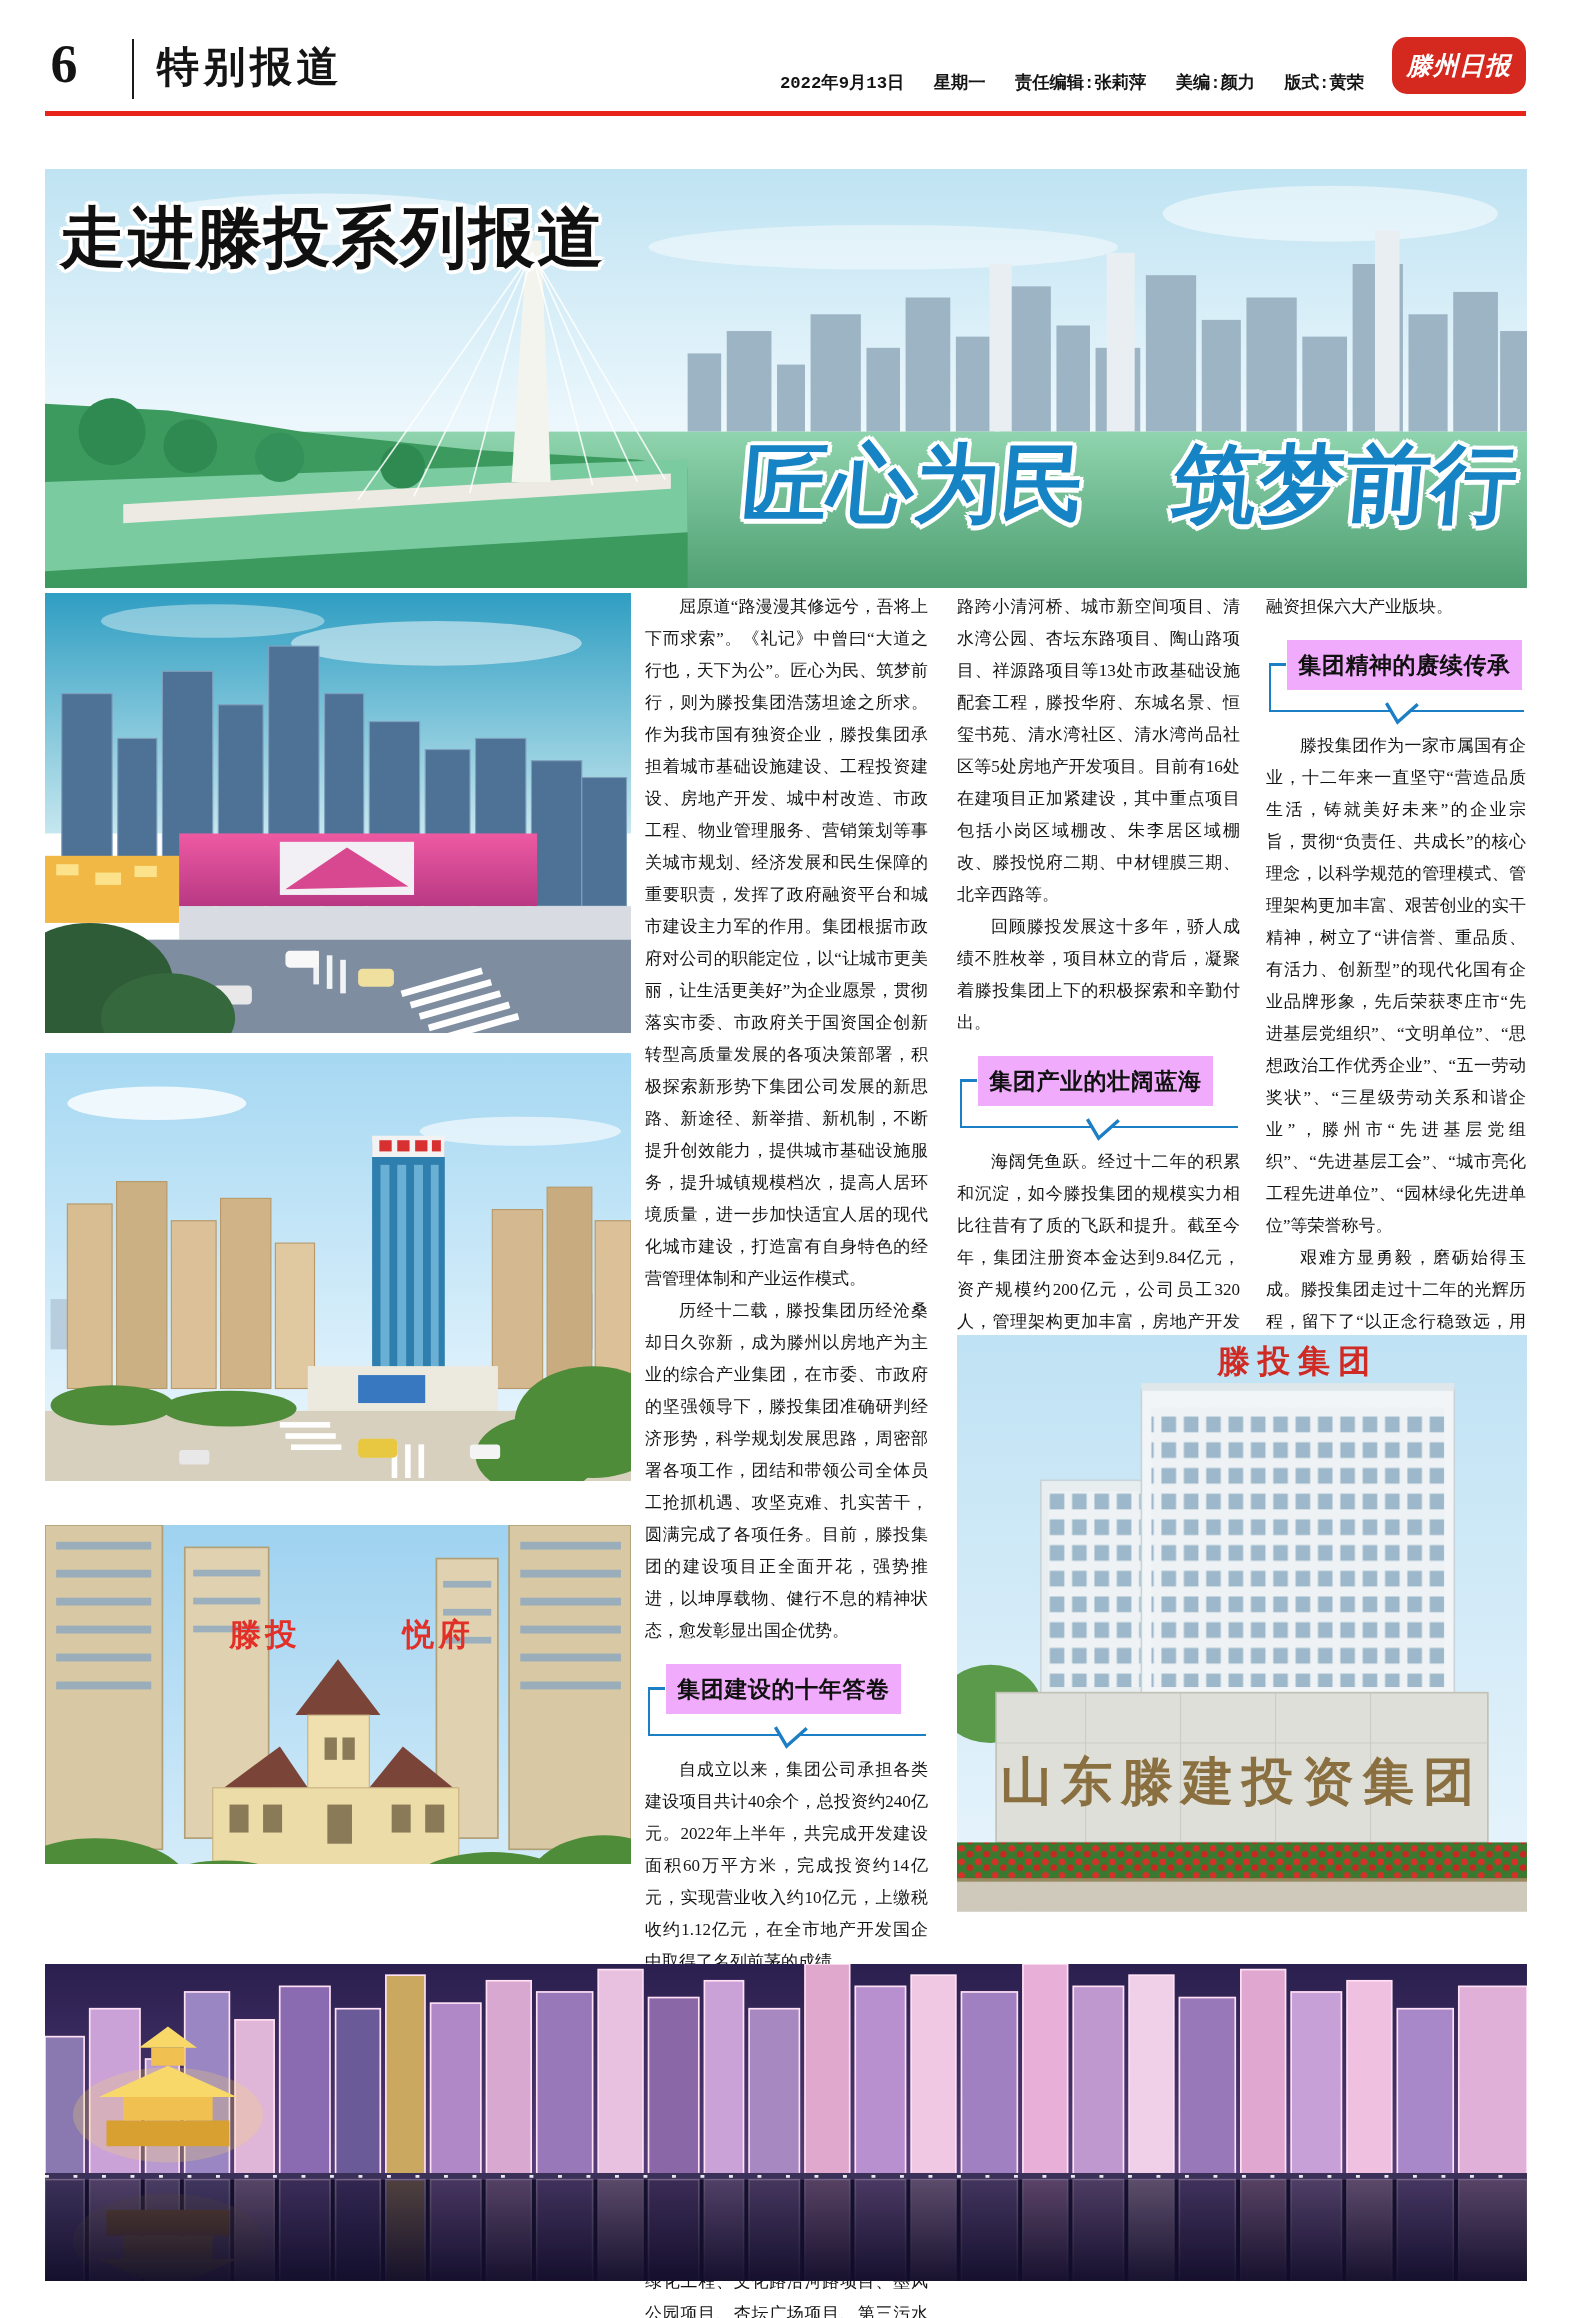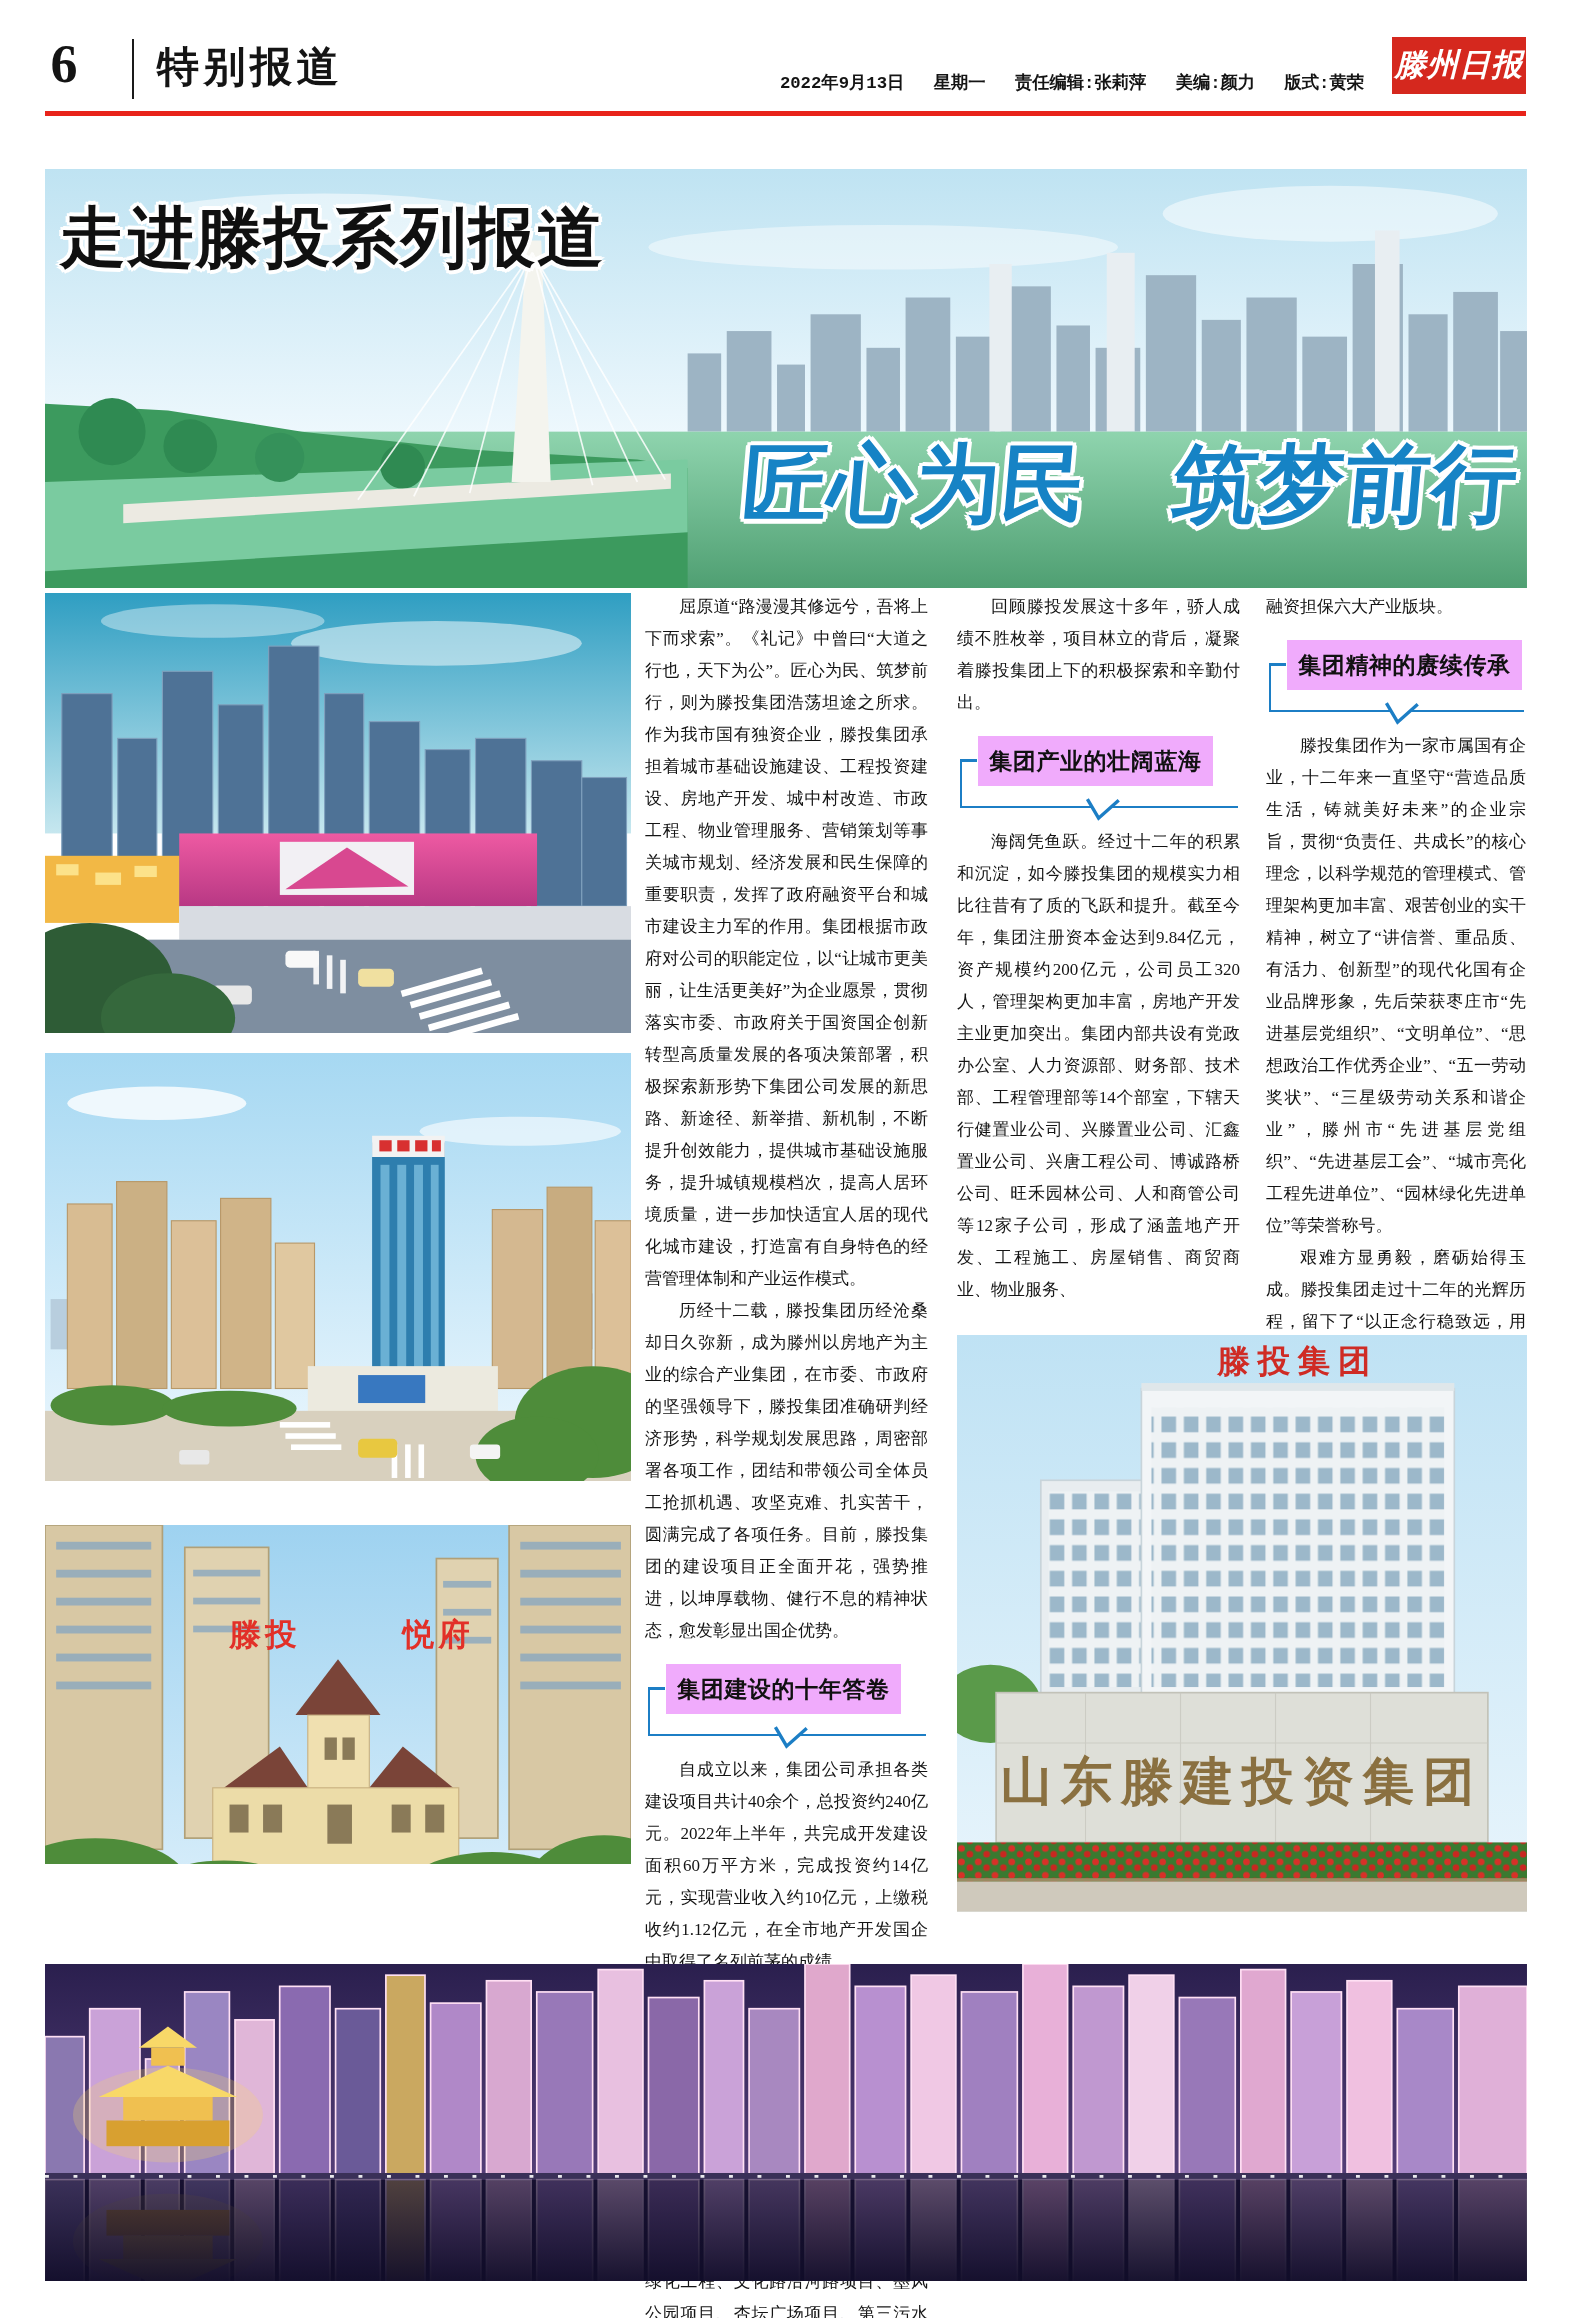--- a/index.html
+++ b/index.html
@@ -11,22 +11,22 @@
   }
   
   .header { position:absolute; left:45px; right:45px; top:39px; height:65px; }
   .page-num { position:absolute; left:5.6px; top:-5.6px; font-size:54px; font-weight:bold; font-family:"Liberation Serif",serif; }
   .head-divider { position:absolute; left:87px; top:0; width:1.7px; height:60px; background:#1a1a1a; }
   .section-title { position:absolute; left:112px; top:0; font-size:42px; font-weight:900; font-family:"Liberation Sans","DejaVu Sans",sans-serif; letter-spacing:4.5px; }
   .dateline { position:absolute; right:162px; bottom:10px; font-size:17.3px; font-weight:bold; font-family:Liberation Mono, monospace; white-space:nowrap; }
   .dateline span { margin-left:19px; }
   .dateline span:first-child { margin-left:0; }
   .masthead { position:absolute; right:0; top:-2.2px; width:134px; height:57px; background:#d5281e;
-    color:#fff; display:flex; align-items:center; justify-content:center; border-radius:0;
-    font-size:31px; font-weight:bold; font-style:italic; letter-spacing:1.1px; font-family:"Liberation Serif",serif; }
+    color:#fff; display:flex; align-items:center; justify-content:center; border-radius:15px;
+    font-size:25px; font-weight:bold; font-style:italic; letter-spacing:1.1px; font-family:"Liberation Serif",serif; }
   .red-rule { position:absolute; left:45px; right:45px; top:111px; height:4.5px; background:#e8231a; }
 
   
   .banner { position:absolute; left:45px; top:137px; width:1482px; height:419px; overflow:hidden;margin-top:32px; }
   .banner svg { position:absolute; inset:0; }
   .banner-title { position:absolute; left:14.5px; top:23.5px; font-size:66px; font-weight:900; color:#101010;
     letter-spacing:2.2px; font-family:"Liberation Serif","DejaVu Serif",serif;
     text-shadow:-3.9px 0 0 #fff,3.9px 0 0 #fff,0 -3.9px 0 #fff,0 3.9px 0 #fff,-2.8px -2.8px 0 #fff,2.8px 2.8px 0 #fff,-2.8px 2.8px 0 #fff,2.8px -2.8px 0 #fff; }
   .banner-slogan { position:absolute; right:9px; top:258px; font-size:85px; font-weight:900; color:#1683c5;
     font-family:"Liberation Sans","DejaVu Sans",sans-serif; transform:skewX(-5deg); letter-spacing:1.1px; white-space:nowrap;
@@ -335,20 +335,21 @@
       <div class="sec-head-rule"></div>
       <svg class="sec-notch" viewBox="0 0 66 42">
         <path d="M6 2 L26 36 L62 4" fill="#ffffff" stroke="#1c7ec5" stroke-width="6"></path>
       </svg>
     </div>
     <p class="indent">自成立以来，集团公司承担各类建设项目共计40余个，总投资约240亿元。2022年上半年，共完成开发建设面积60万平方米，完成投资约14亿元，实现营业收入约10亿元，上缴税收约1.12亿元，在全市地产开发国企中取得了名列前茅的成绩。</p>
     <p class="indent">对于滕投集团来说，赢得大众的口碑和认可，关键要靠项目建设。在十二年的积淀下，集团现已完成东沙河镇朝阳社区、滨湖镇观湖社区、木石镇俭庄社区（凤凰城）、荷塘月色小镇社区等4处新农村建设项目，人和蓝湾、人和天地、九州清晏、熙城国际、大同印象等5处棚户区改造项目，解放东路市政工程、红荷湿地旅游路绿化工程、文化路沿河路项目、墨风公园项目、杏坛广场项目、第三污水厂配套管网工程、北辛公园二期（北辛植物园）工程、塔寺</p>
   </div>
 
   <div class="col col2">
+    <p>路跨小清河桥、城市新空间项目、清水湾公园、杏坛东路项目、陶山路项目、祥源路项目等13处市政基础设施配套工程，滕投华府、东城名景、恒玺书苑、清水湾社区、清水湾尚品社区等5处房地产开发项目。目前有16处在建项目正加紧建设，其中重点项目包括小岗区域棚改、朱李居区域棚改、滕投悦府二期、中材锂膜三期、北辛西路等。</p>
     <p class="indent">回顾滕投发展这十多年，骄人成绩不胜枚举，项目林立的背后，凝聚着滕投集团上下的积极探索和辛勤付出。</p>
     <div class="sec-head">
       <div class="sec-head-band"><span>集团产业的壮阔蓝海</span></div>
       <div class="sec-head-rule"></div>
       <svg class="sec-notch" viewBox="0 0 66 42">
         <path d="M6 2 L26 36 L62 4" fill="#ffffff" stroke="#1c7ec5" stroke-width="6"></path>
       </svg>
     </div>
     <p class="indent">海阔凭鱼跃。经过十二年的积累和沉淀，如今滕投集团的规模实力相比往昔有了质的飞跃和提升。截至今年，集团注册资本金达到9.84亿元，资产规模约200亿元，公司员工320人，管理架构更加丰富，房地产开发主业更加突出。集团内部共设有党政办公室、人力资源部、财务部、技术部、工程管理部等14个部室，下辖天行健置业公司、兴滕置业公司、汇鑫置业公司、兴唐工程公司、博诚路桥公司、旺禾园林公司、人和商管公司等12家子公司，形成了涵盖地产开发、工程施工、房屋销售、商贸商业、物业服务、</p>
   </div>

